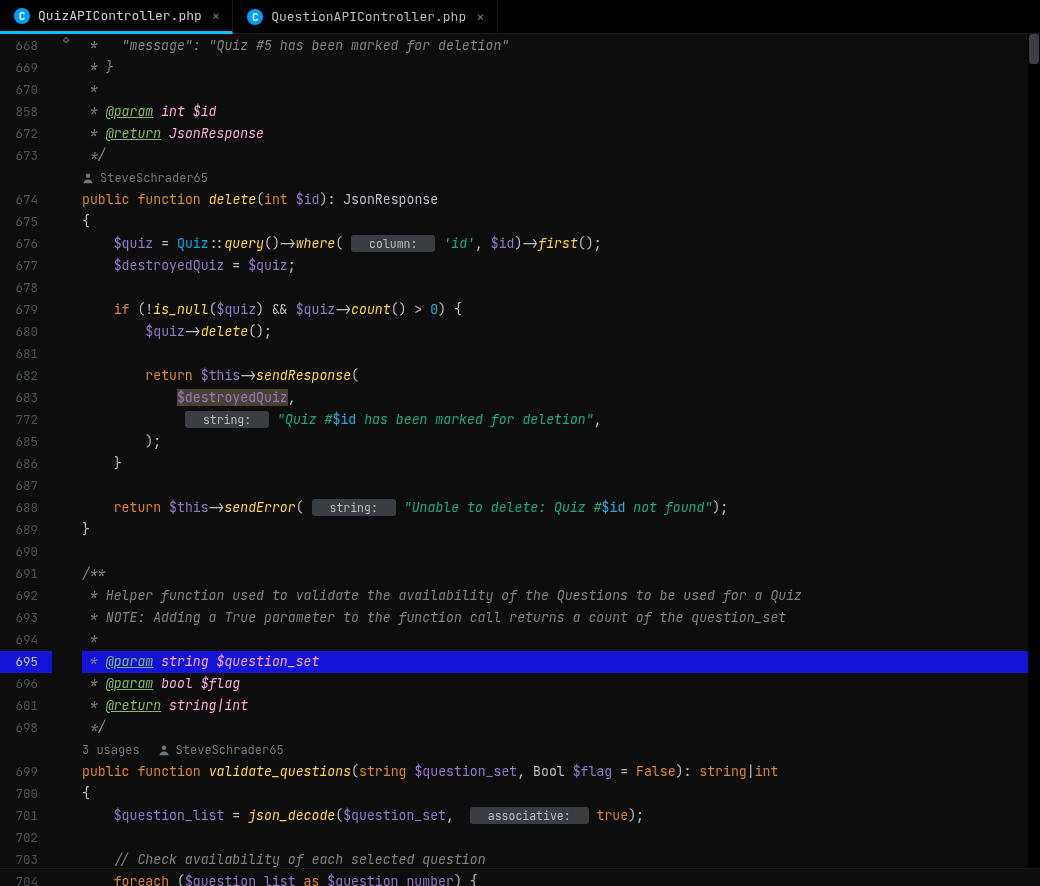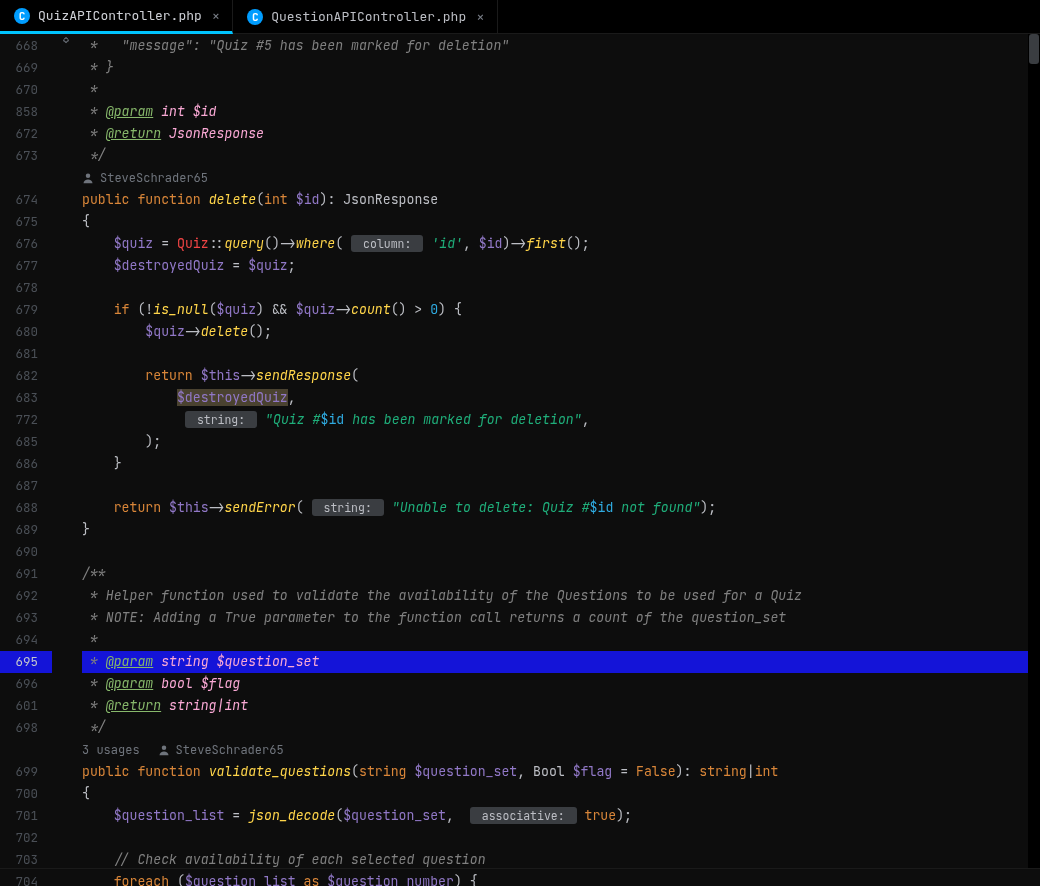--- a/index.html
+++ b/index.html
@@ -65,29 +65,29 @@
     padding-top: 1px;
     position: relative;
   }
   .row { height:22px; position:relative; }
   .row.highlight { background:#1414d8; }
   .annot-row { height:22px; color:#6f747c; font-size:12px; display:flex; align-items:center; gap:18px; padding-left:0; }
   .annot-row .person { display:flex; align-items:center; gap:6px;text-align:center; }
   .person-ico { width:12px;height:12px; display:inline-block; }
   .kw { color:#d98639; }
   .fn { color:#ffd54a; font-style:italic; }
-  .ty { color:#ef4444; }
+  .ty { color:#0ea5e9; }
   .var { color:#9178c7; }
   .str { color:#1fae7a;font-style:italic; }
   .num { color:#2faae0; }
   .com { color:#808080; font-style:italic; }
   .comtag { color:#87b86b; font-style:italic; text-decoration: underline; }
   .comty { color:#f9a8d4; font-style:italic; }
   .op { color:#bcbec4; }
-  .hint { background:#3a3d41; color:#bcbec4; font-style:normal; font-size:11.5px; padding:1px 12px; border-radius:3px; }
+  .hint { background:#3a3d41; color:#bcbec4; font-style:normal; font-size:11.5px; padding:1px 18px; border-radius:3px; }
   .selbg { background:#4a4230; }
   .varhl { color:#9178c7; }
   .strvar { color:#2faae0; }
   .scrollwrap { position:absolute; right:0; top:34px; bottom:18px; width:12px; background:#000; }
   .scrollthumb { position:absolute; left:1px; right:1px; background:#3a3d41; border-radius:3px; }
   .statusbar { height:18px; background:#0d0d0d; color:#6f747c; font-size:12px; padding:0 8px; display:flex; align-items:center; border-top:1px solid #1a1a1a; white-space:pre; }
 </style>
 </head>
 <body>
 

